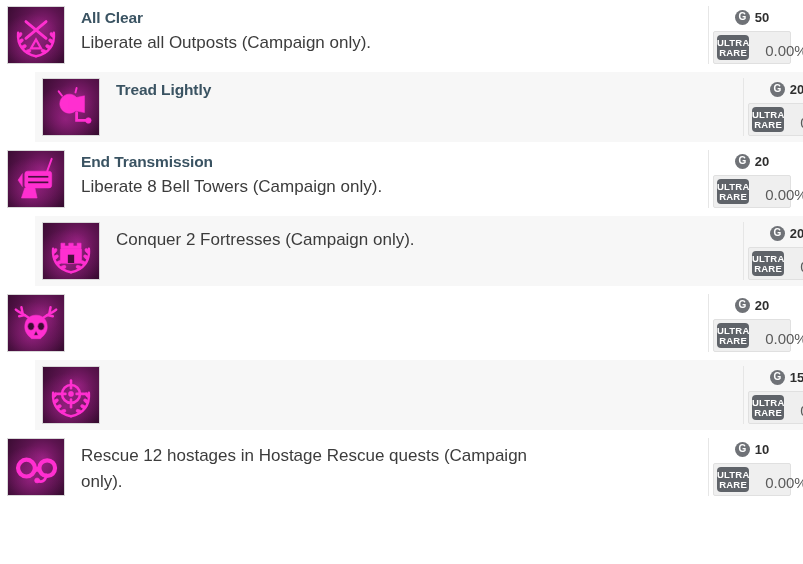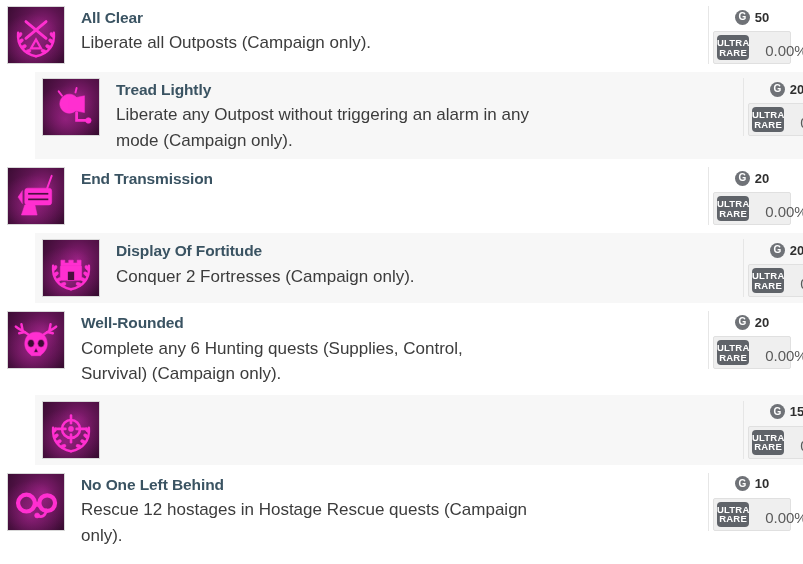--- a/index.html
+++ b/index.html
@@ -200,21 +200,20 @@
     <path d="M30 44 a17 17 0 1 1 0 .1 Z" fill="#ff2fd0"></path>
     <path d="M46 36 L74 30 L74 60 L46 54 Z" fill="#ff2fd0"></path>
     <path d="M60 60 L60 74 L78 74" fill="none" stroke="#ff2fd0" stroke-width="5" stroke-linecap="round"></path>
     <circle cx="81" cy="74" r="5" fill="#ff2fd0"></circle>
     <path d="M34 30 L28 22 M58 24 L60 16" stroke="#ff2fd0" stroke-width="3.4" stroke-linecap="round" fill="none"></path>
           </g>
   </svg>
       </div>
     <div class="text-block">
       <div class="ach-title">Tread Lightly</div>
-      <div class="ach-desc">Liberate any Outpost without triggering an alarm in any mode (Campaign only).</div>
     </div>
     <div class="right-col">
       <div class="score-line">
         <span class="g-badge">G</span>
         <span class="score-val">20</span>
       </div>
       <div class="rarity-box">
         <div class="rarity-pill">ULTRA RARE</div>
         <div class="rarity-pct">0.00%</div>
       </div>
@@ -243,20 +242,21 @@
               <path d="M36 56 H72"></path>
     </g>
     <path d="M70 36 L78 14" stroke="#ff2fd0" stroke-width="3.4" fill="none" stroke-linecap="round"></path>
     <path d="M26 40 L18 52 L26 64" fill="#ff2fd0"></path>
     <path d="M30 66 L24 84 L52 84 L48 66 Z" fill="#ff2fd0"></path>
           </g>
   </svg>
       </div>
     <div class="text-block">
       <div class="ach-title">End Transmission</div>
+      <div class="ach-desc">Liberate 8 Bell Towers (Campaign only).</div>
     </div>
     <div class="right-col">
       <div class="score-line">
         <span class="g-badge">G</span>
         <span class="score-val">20</span>
       </div>
       <div class="rarity-box">
         <div class="rarity-pill">ULTRA RARE</div>
         <div class="rarity-pct">0.00%</div>
       </div>
@@ -293,21 +293,20 @@
     <ellipse cx="72" cy="71" rx="5.2" ry="3" transform="rotate(28 72 71)"></ellipse>
     <ellipse cx="64" cy="79" rx="5.2" ry="3" transform="rotate(16 64 79)"></ellipse>
   </g>
     <path d="M32 36 h7 v5 h7 v-5 h8 v5 h7 v-5 h7 v10 h-36 Z" fill="#ff2fd0"></path>
     <rect x="31" y="46" width="38" height="26" rx="2" fill="#ff2fd0"></rect>
     <rect x="44" y="56" width="12" height="16" fill="#4a0f3e"></rect>
           </g>
   </svg>
       </div>
     <div class="text-block">
-      <div class="ach-title">Display Of Fortitude</div>
       <div class="ach-desc">Conquer 2 Fortresses (Campaign only).</div>
     </div>
     <div class="right-col">
       <div class="score-line">
         <span class="g-badge">G</span>
         <span class="score-val">20</span>
       </div>
       <div class="rarity-box">
         <div class="rarity-pill">ULTRA RARE</div>
         <div class="rarity-pct">0.00%</div>
@@ -341,24 +340,20 @@
     </g>
     <path d="M50 36 C64 36 70 46 70 57 C70 68 62 74 58 78 L42 78 C38 74 30 68 30 57 C30 46 36 36 50 36 Z" fill="#ff2fd0"></path>
     <g fill="#3d0b33">
       <ellipse cx="41" cy="56" rx="6" ry="7"></ellipse>
       <ellipse cx="59" cy="56" rx="6" ry="7"></ellipse>
       <path d="M50 64 L54 72 L46 72 Z"></path>
     </g>
           </g>
   </svg>
       </div>
-    <div class="text-block">
-      <div class="ach-title">Well-Rounded</div>
-      <div class="ach-desc">Complete any 6 Hunting quests (Supplies, Control, Survival) (Campaign only).</div>
-    </div>
     <div class="right-col">
       <div class="score-line">
         <span class="g-badge">G</span>
         <span class="score-val">20</span>
       </div>
       <div class="rarity-box">
         <div class="rarity-pill">ULTRA RARE</div>
         <div class="rarity-pct">0.00%</div>
       </div>
     </div>
@@ -437,21 +432,20 @@
       <circle cx="33" cy="52" r="15"></circle>
       <circle cx="70" cy="52" r="14"></circle>
     </g>
     <path d="M46 50 L58 50 L58 58 L46 58 Z" fill="#ff2fd0"></path>
     <path d="M68 64 C68 76 58 78 54 74" fill="none" stroke="#ff2fd0" stroke-width="5" stroke-linecap="round"></path>
     <circle cx="52" cy="74" r="4.5" fill="#ff2fd0"></circle>
           </g>
   </svg>
       </div>
     <div class="text-block">
-      <div class="ach-title">No One Left Behind</div>
       <div class="ach-desc">Rescue 12 hostages in Hostage Rescue quests (Campaign only).</div>
     </div>
     <div class="right-col">
       <div class="score-line">
         <span class="g-badge">G</span>
         <span class="score-val">10</span>
       </div>
       <div class="rarity-box">
         <div class="rarity-pill">ULTRA RARE</div>
         <div class="rarity-pct">0.00%</div>

